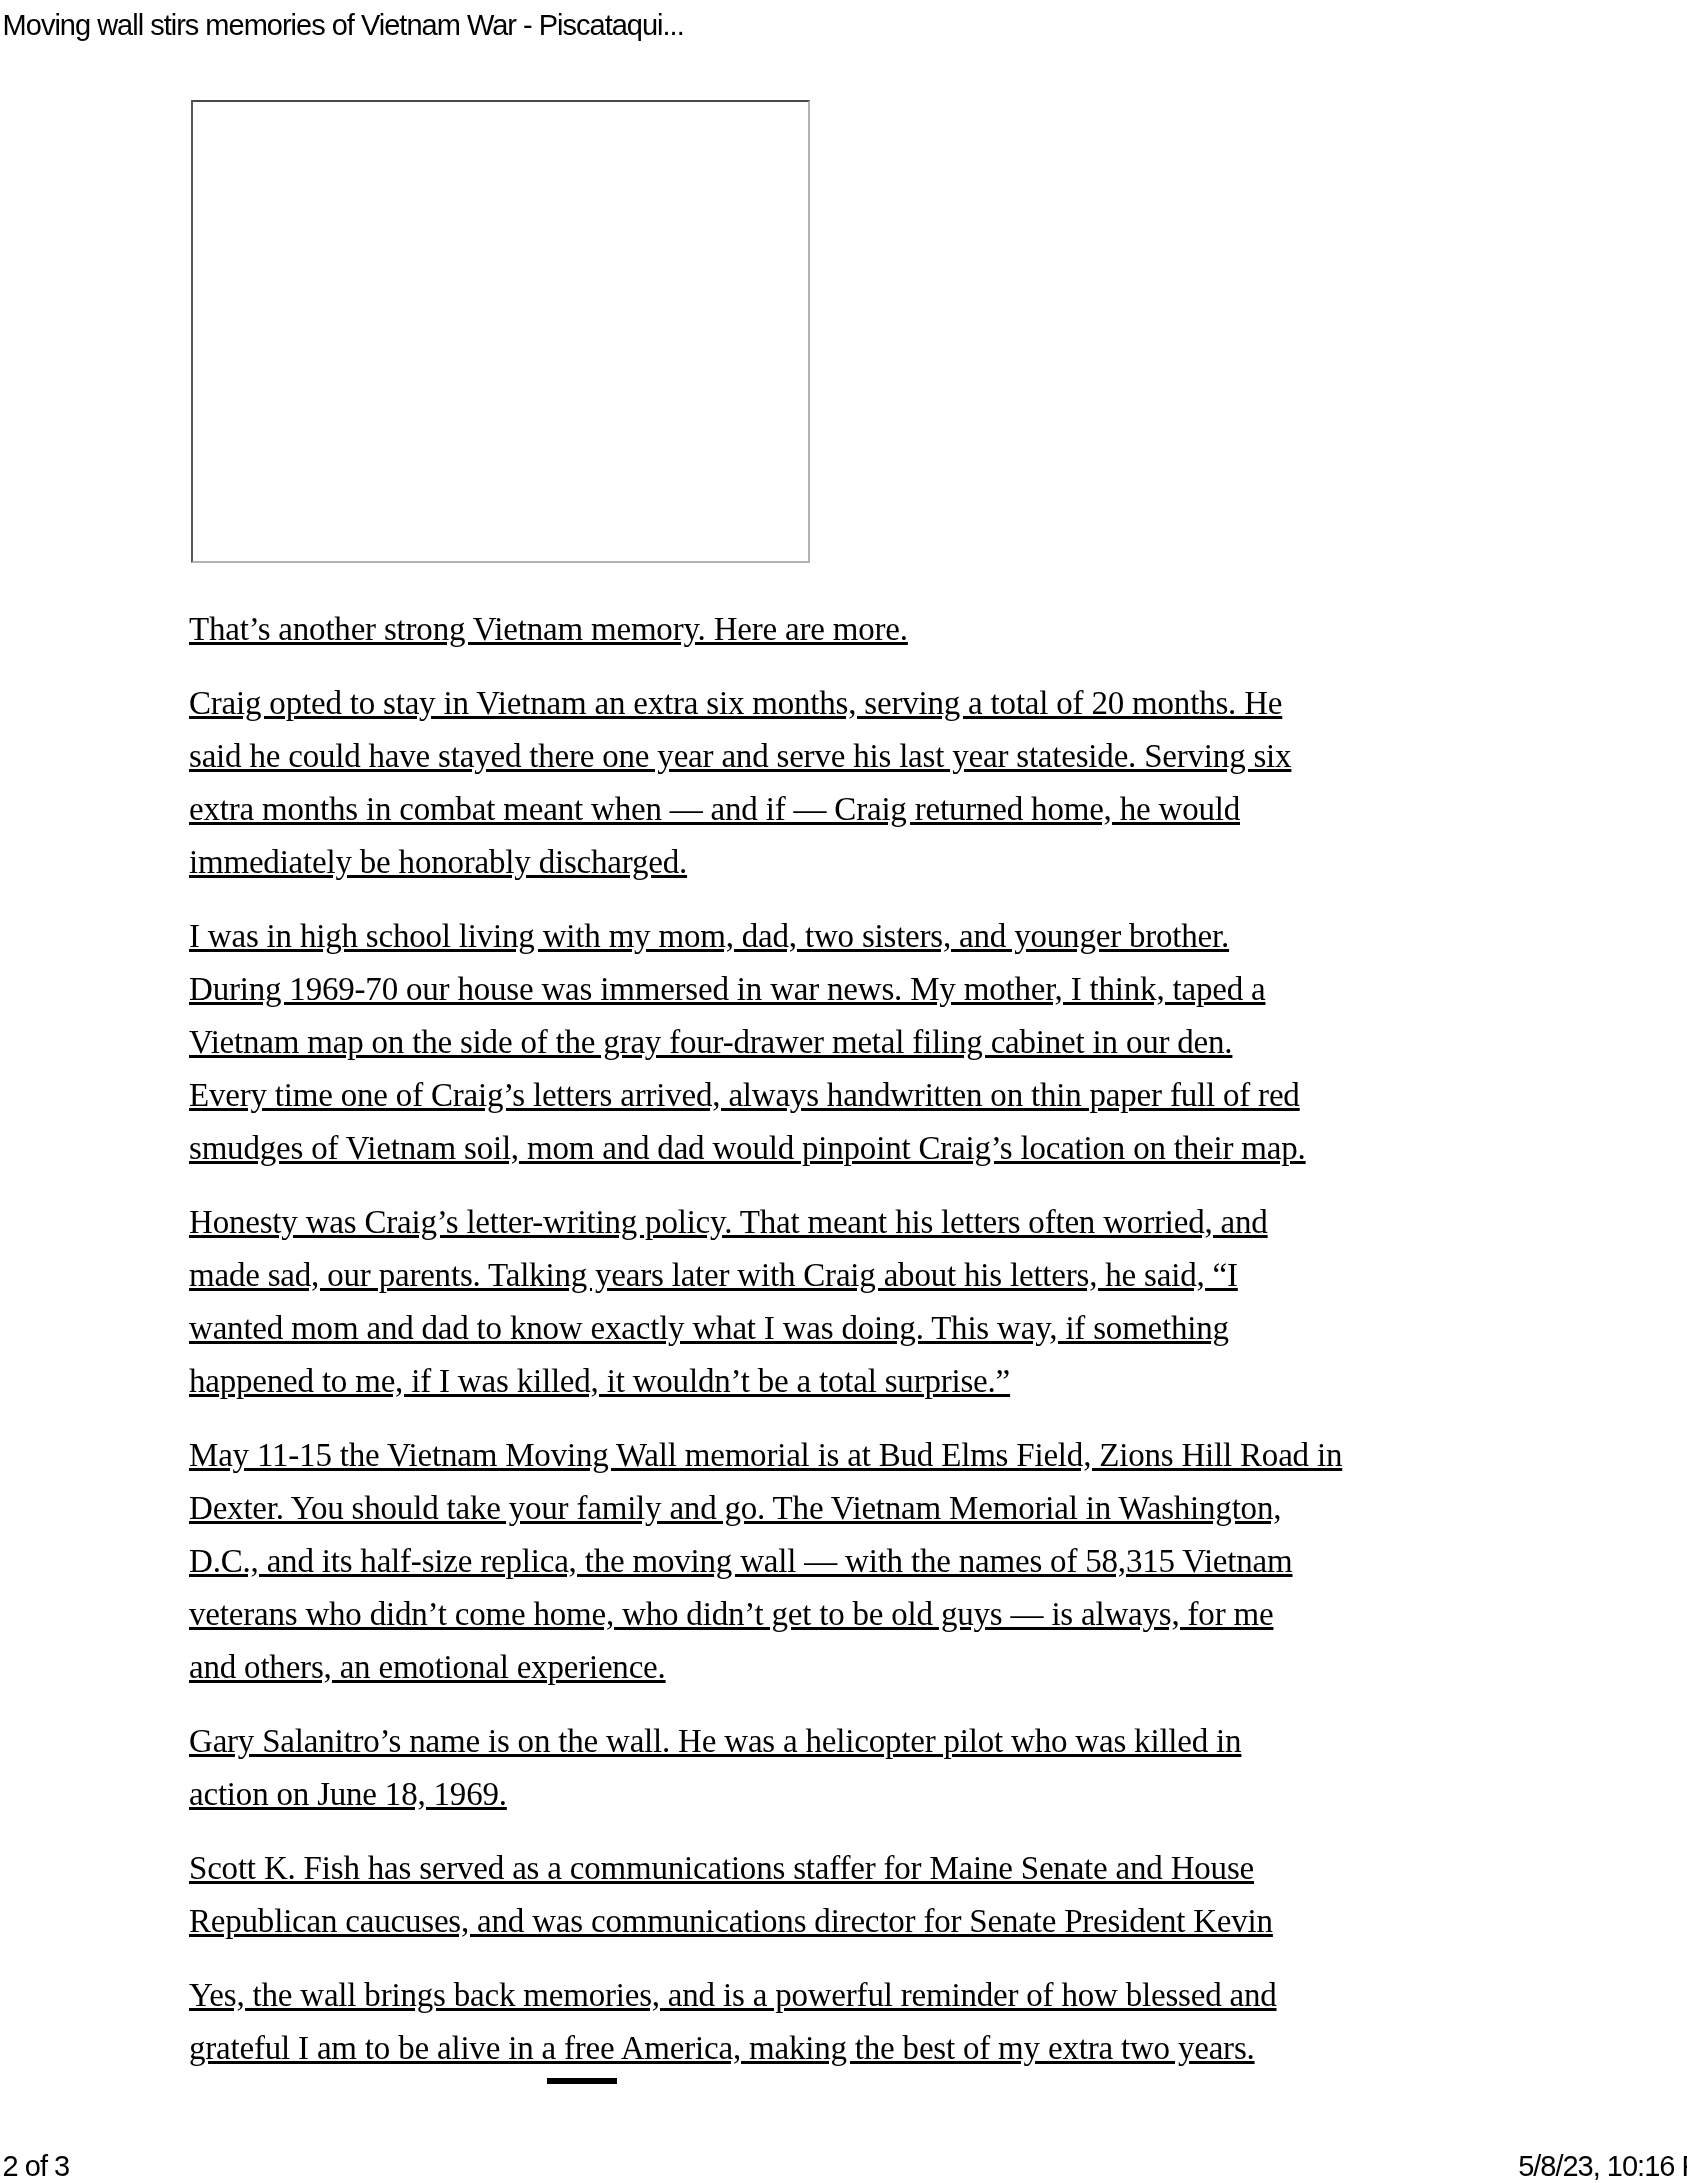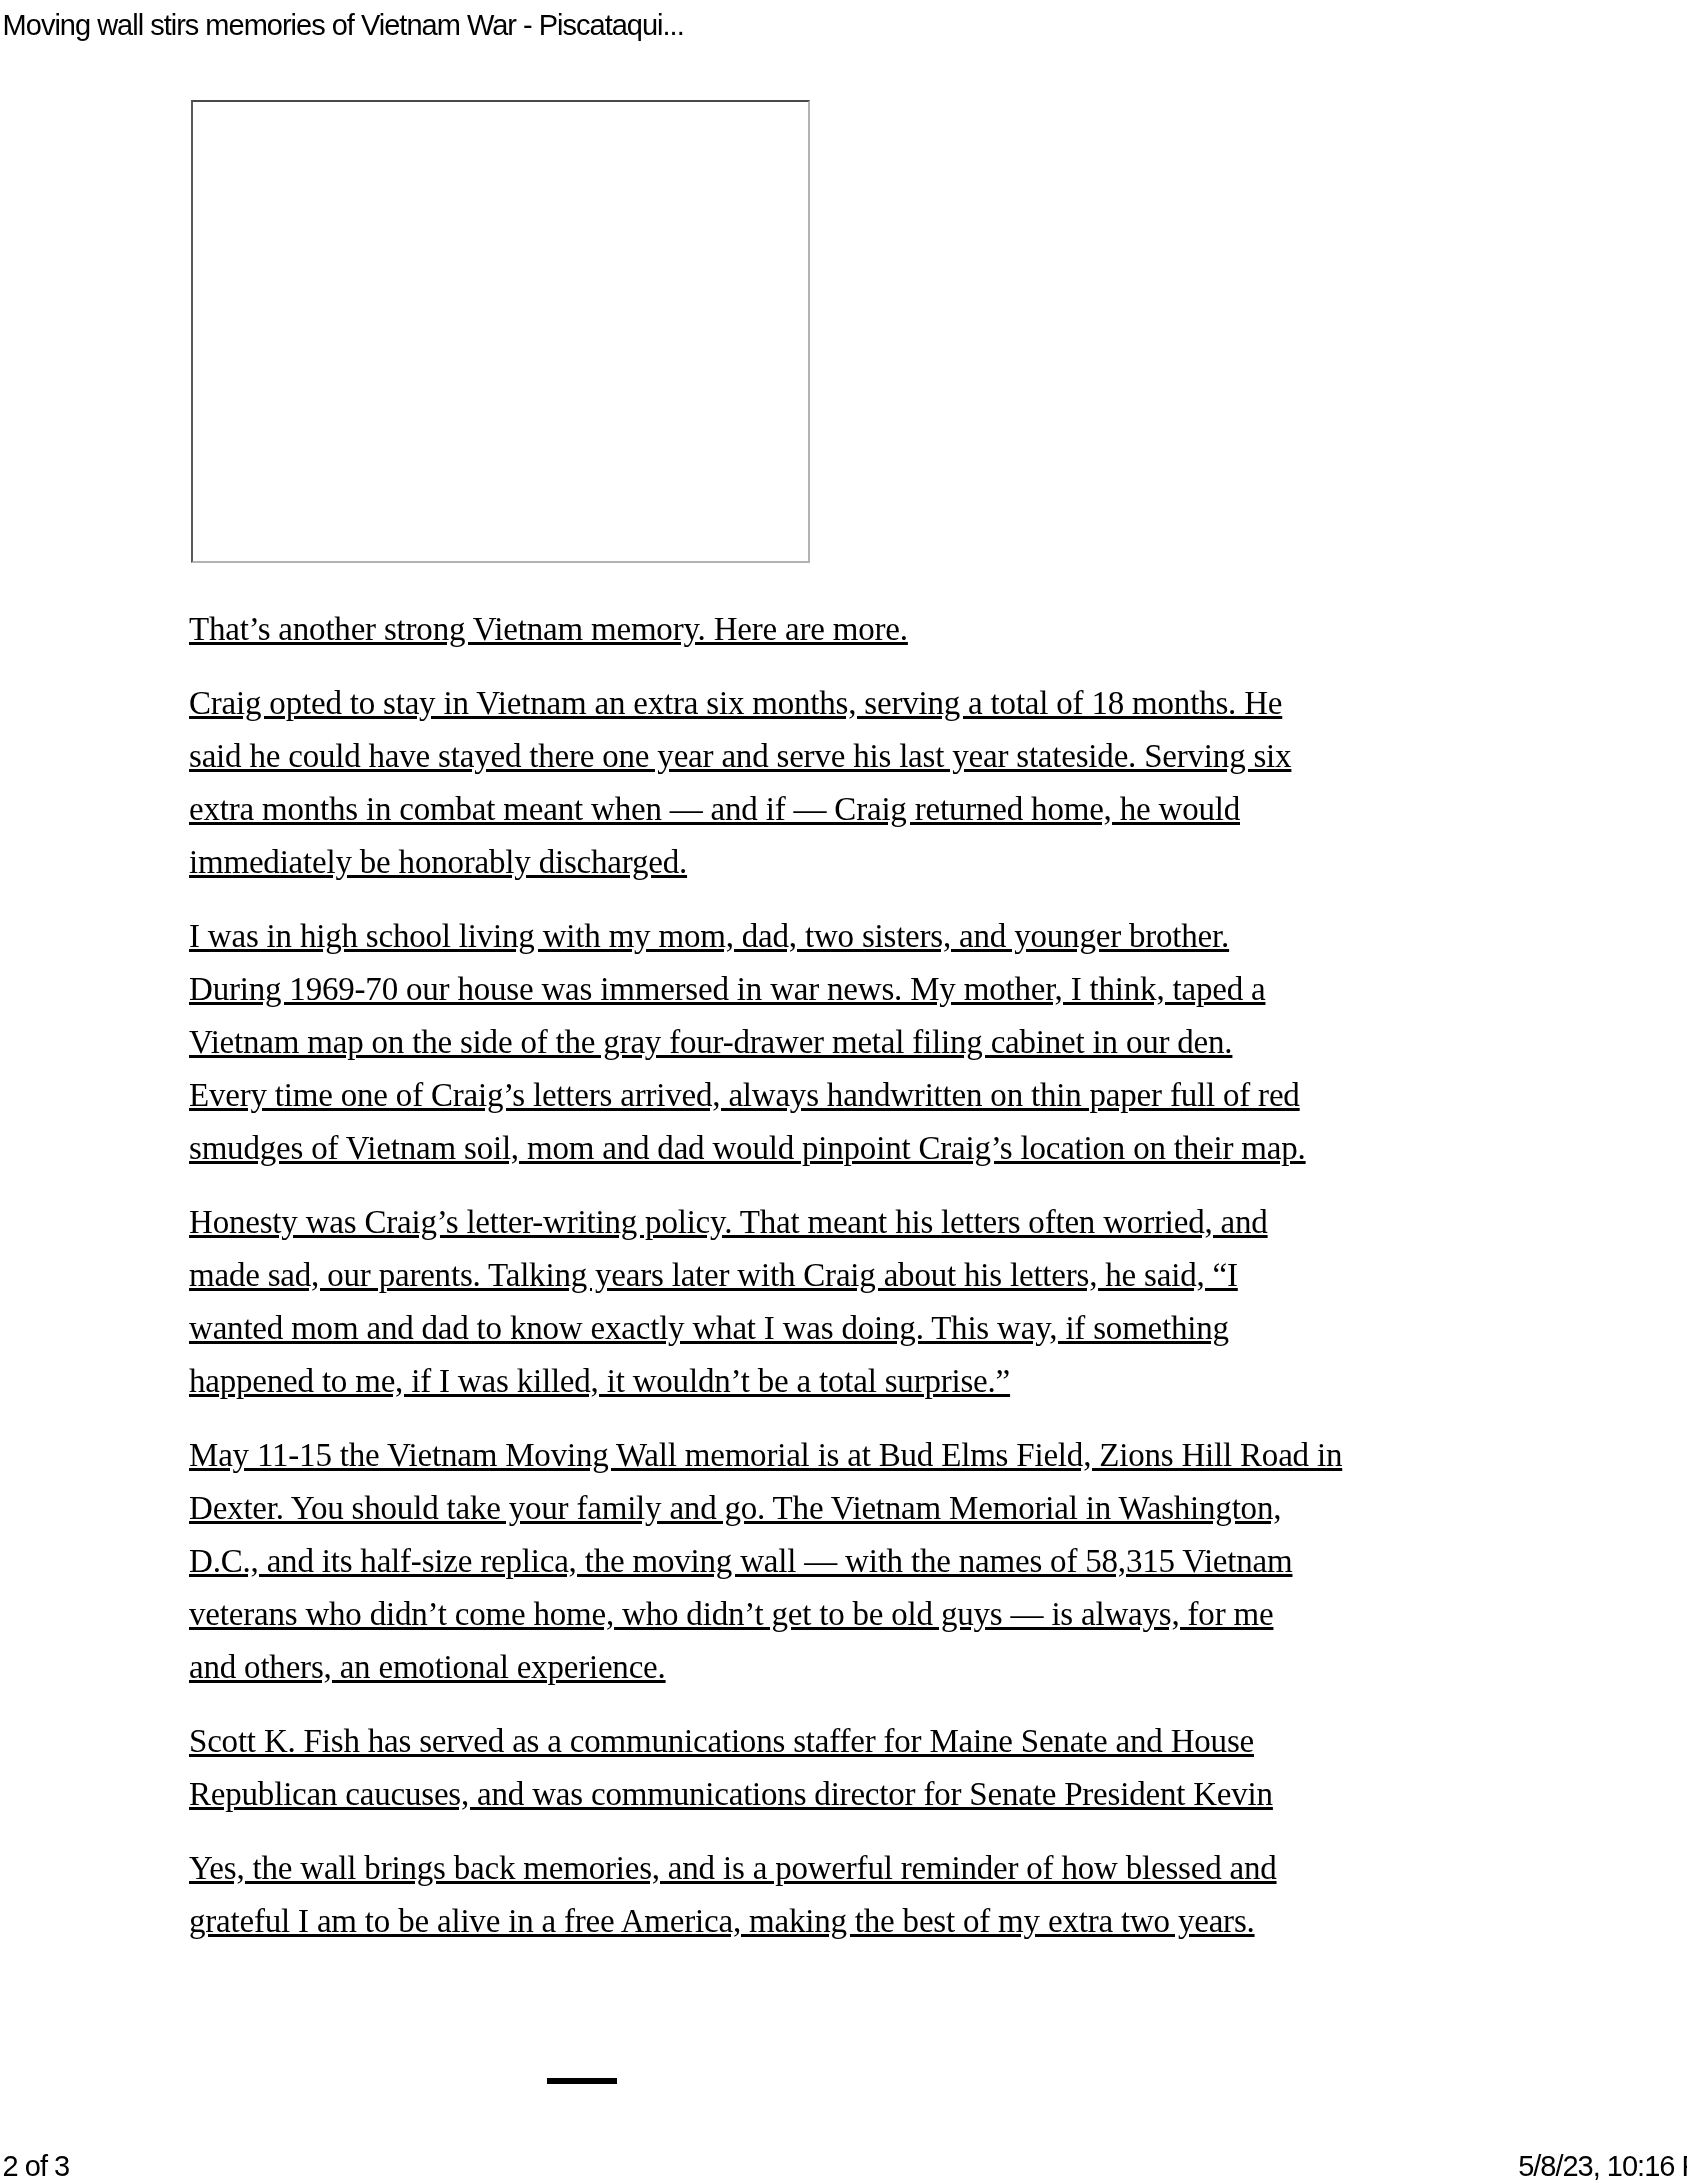--- a/index.html
+++ b/index.html
@@ -94,38 +94,40 @@
 <div class="page">
 
   <div class="print-header">
     <span class="header-title">Moving wall stirs memories of Vietnam War - Piscataqui...</span>
   </div>
 
   <div class="image-box"></div>
 
   <div class="article">
     <p>That’s another strong Vietnam memory. Here are more.</p>
-    <p>Craig opted to stay in Vietnam an extra six months, serving a total of 18 months. He
+    <p>Craig opted to stay in Vietnam an extra six months, serving a total of 20 months. He
 said he could have stayed there one year and serve his last year stateside. Serving six
 extra months in combat meant when — and if — Craig returned home, he would
 immediately be honorably discharged.</p>
     <p>I was in high school living with my mom, dad, two sisters, and younger brother.
 During 1969-70 our house was immersed in war news. My mother, I think, taped a
 Vietnam map on the side of the gray four-drawer metal filing cabinet in our den.
 Every time one of Craig’s letters arrived, always handwritten on thin paper full of red
 smudges of Vietnam soil, mom and dad would pinpoint Craig’s location on their map.</p>
     <p>Honesty was Craig’s letter-writing policy. That meant his letters often worried, and
 made sad, our parents. Talking years later with Craig about his letters, he said, “I
 wanted mom and dad to know exactly what I was doing. This way, if something
 happened to me, if I was killed, it wouldn’t be a total surprise.”</p>
     <p>May 11-15 the Vietnam Moving Wall memorial is at Bud Elms Field, Zions Hill Road in
 Dexter. You should take your family and go. The Vietnam Memorial in Washington,
 D.C., and its half-size replica, the moving wall — with the names of 58,315 Vietnam
 veterans who didn’t come home, who didn’t get to be old guys — is always, for me
 and others, an emotional experience.</p>
+    <p>Gary Salanitro’s name is on the wall. He was a helicopter pilot who was killed in
+action on June 18, 1969.</p>
     <p>Scott K. Fish has served as a communications staffer for Maine Senate and House
 Republican caucuses, and was communications director for Senate President Kevin</p>
     <p>Yes, the wall brings back memories, and is a powerful reminder of how blessed and
 grateful I am to be alive in a free America, making the best of my extra two years.</p>
   </div>
 
   <div class="clipped-bar"></div>
 
   <div class="print-footer">
     <span>2 of 3</span>

